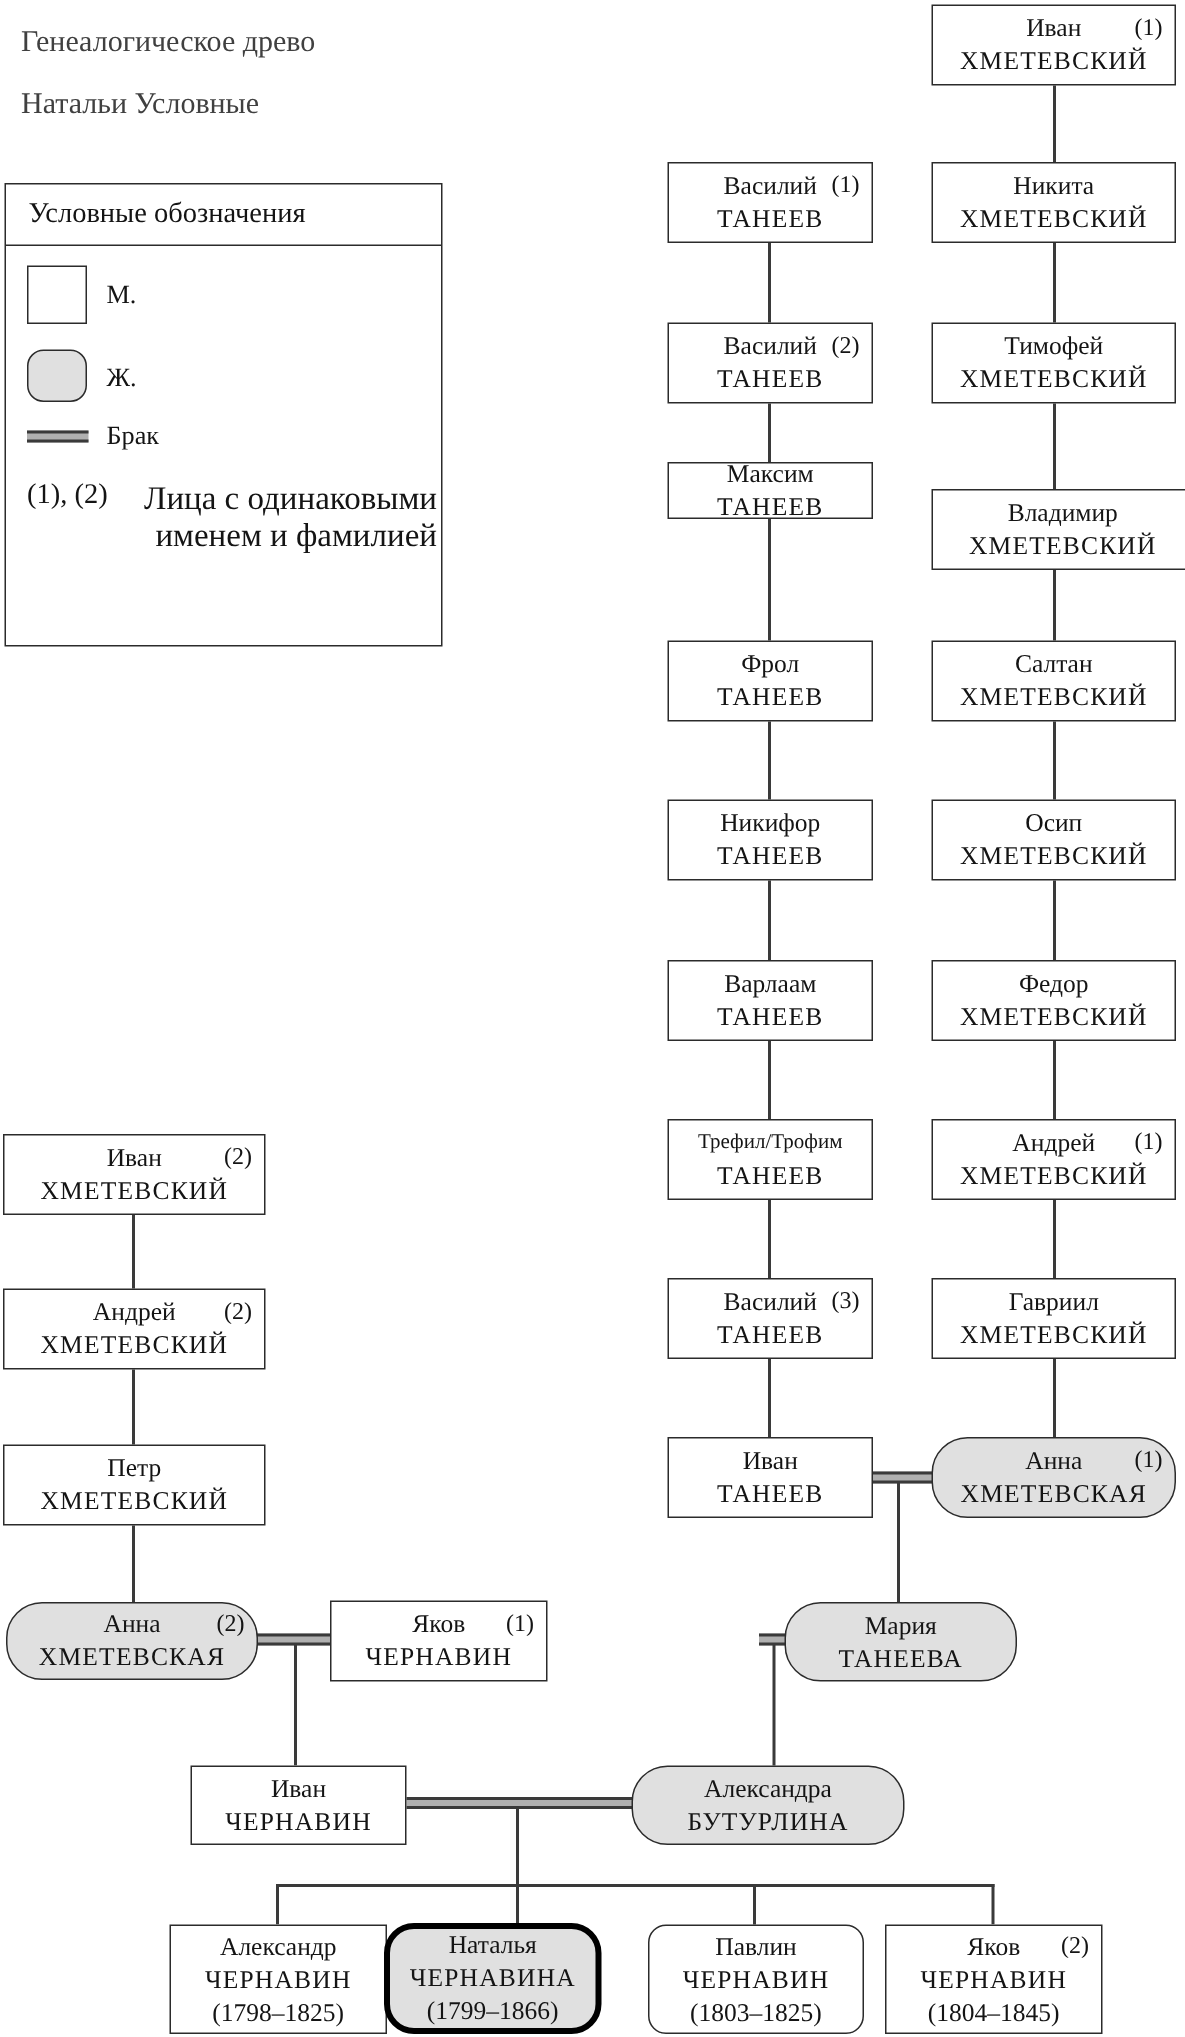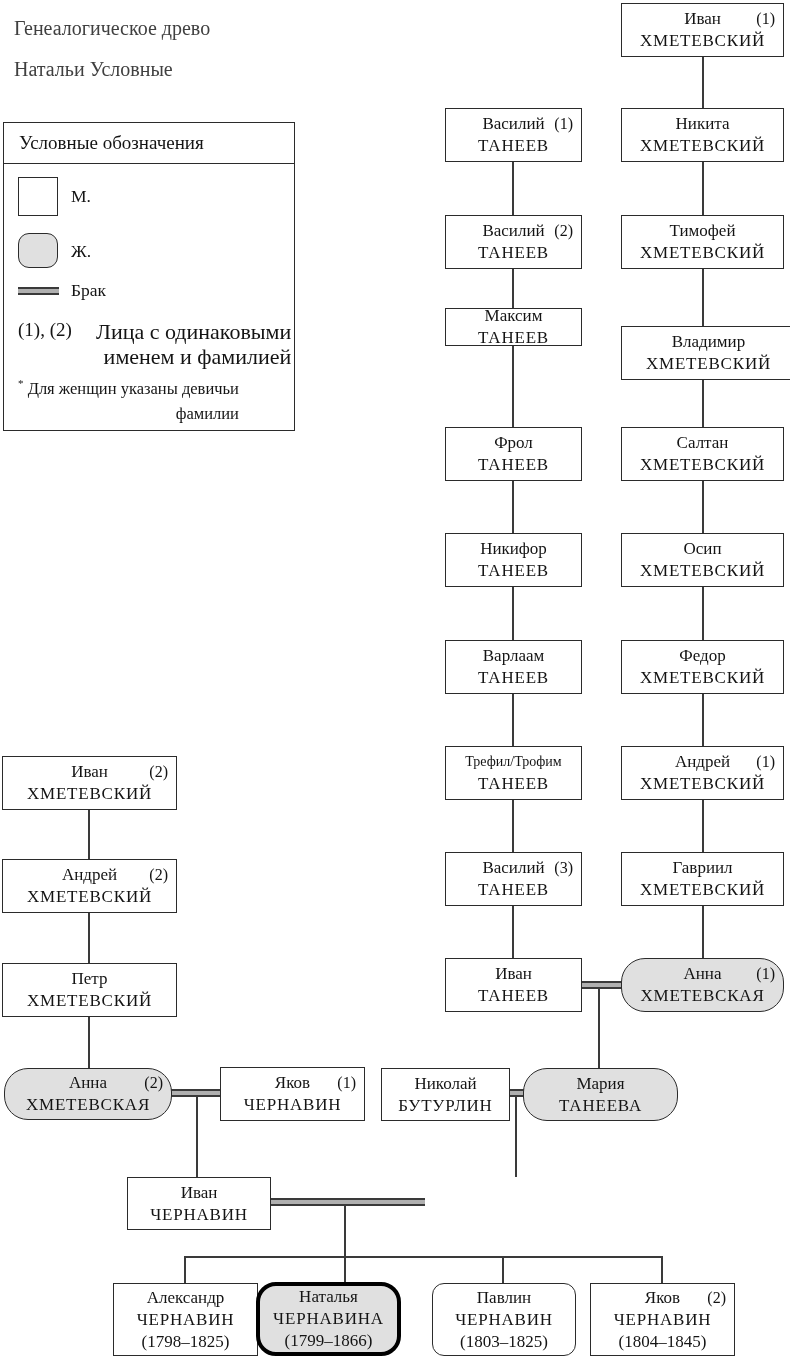--- a/index.html
+++ b/index.html
@@ -52,25 +52,20 @@
     <div class="legend-label" style="top:63px;">М.</div>
     <div class="swatch-female"></div>
     <div class="legend-label" style="top:118px;">Ж.</div>
     <div class="swatch-marriage"></div>
     <div class="legend-label" style="top:157px;">Брак</div>
     <div class="legend-key">(1), (2)</div>
     <div class="legend-note">
       <span>Лица с одинаковыми</span><br>
       <span>именем и фамилией</span>
     </div>
-    <div class="legend-foot">
-      <sup>*</sup>
-      <span>Для женщин указаны девичьи</span><br>
-      <span>фамилии</span>
-    </div>
   </div>
 
   <div class="vline" style="left:702px;top:30px;height:928px;"></div>
   <div class="vline" style="left:512px;top:130px;height:828px;"></div>
   <div class="vline" style="left:88px;top:780px;height:288px;"></div>
 
   <div class="marriage" style="left:578px;top:981px;width:46px;"></div>
   <div class="marriage" style="left:170px;top:1089px;width:54px;"></div>
   <div class="marriage" style="left:506px;top:1089px;width:21px;"></div>
   <div class="marriage" style="left:267px;top:1198px;width:158px;"></div>
@@ -177,32 +172,32 @@
   </div>
   <div class="node female" style="left:4px;top:1068px;width:168px;height:52px;">
     <div class="l1"><span>Анна</span><span class="num">(2)</span></div>
     <div class="l2">ХМЕТЕВСКАЯ</div>
   </div>
 
   <div class="node" style="left:220px;top:1067px;width:145px;height:54px;">
     <div class="l1"><span>Яков</span><span class="num">(1)</span></div>
     <div class="l2">ЧЕРНАВИН</div>
   </div>
-  <div class="node" style="left:381px;top:1068px;width:129px;height:53px;">
-    <div class="l1"><span>Николай</span></div>
-    <div class="l2">БУТУРЛИН</div>
-  </div>
   <div class="node female" style="left:523px;top:1068px;width:155px;height:53px;">
     <div class="l1"><span>Мария</span></div>
     <div class="l2">ТАНЕЕВА</div>
   </div>
 
   <div class="node" style="left:127px;top:1177px;width:144px;height:53px;">
     <div class="l1"><span>Иван</span></div>
     <div class="l2">ЧЕРНАВИН</div>
+  </div>
+  <div class="node female" style="left:421px;top:1177px;width:182px;height:53px;">
+    <div class="l1"><span>Александра</span></div>
+    <div class="l2">БУТУРЛИНА</div>
   </div>
 
   <div class="node" style="left:113px;top:1283px;width:145px;height:73px;">
     <div class="l1"><span>Александр</span></div>
     <div class="l2">ЧЕРНАВИН</div>
     <div class="l3">(1798–1825)</div>
   </div>
   <div class="node female focus" style="left:256px;top:1282px;width:145px;height:74px;">
     <div class="l1"><span>Наталья</span></div>
     <div class="l2">ЧЕРНАВИНА</div>

